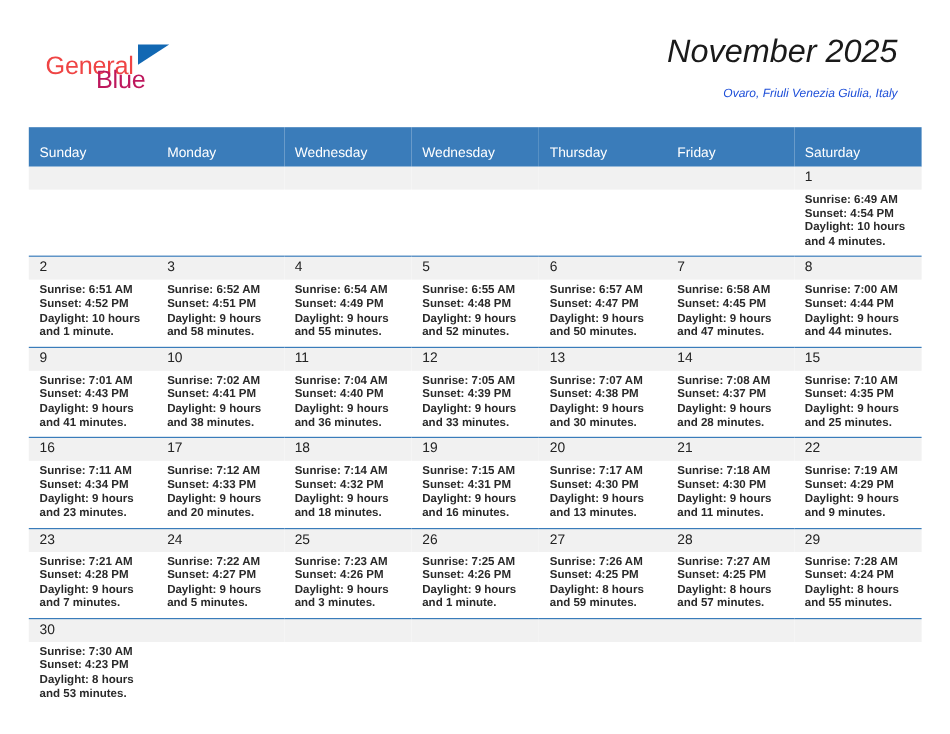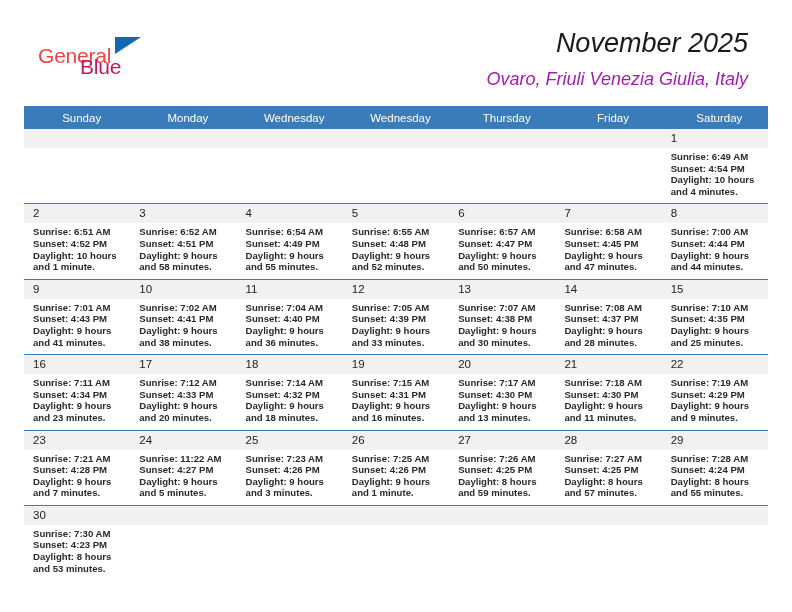--- a/index.html
+++ b/index.html
@@ -72,44 +72,44 @@
     text-align: right;
     font-style: italic;
   }
   .cal-title {
     font-size: 27px;
     color: #1a1a1a;
     line-height: 34px;
     white-space: nowrap;
   }
   .cal-subtitle {
-    font-size: 18px;
-    color: #a21caf;
+    font-size: 10px;
+    color: #1d4ed8;
     line-height: 22px;
     margin-top: 8px;
     white-space: nowrap;
   }
 
   
   .calendar {
     position: absolute;
     left: 24px;
     top: 106px;
     width: 744px;
     border-collapse: collapse;
     table-layout: fixed;
   }
 
   .calendar th {
     background: #3a7cba;
     color: #ffffff;
     font-size: 11.5px;
     font-weight: normal;
-    text-align: center;
-    padding: 5px 0 5px 9px;
+    text-align: left;
+    padding: 15px 0 5px 9px;
     height: 13px;
     border: 0;
   }
 
   .calendar td {
     vertical-align: top;
     padding: 0;
     border: 0;
     width: 106.28px;
     border-top: 1px solid #3a7cba;
@@ -479,21 +479,21 @@
                 <div>Sunset: 4:28 PM</div>
                 <div class="dl">Daylight: 9 hours</div>
                 <div>and 7 minutes.</div>
               </div>
             </div>
           </td>
           <td>
             <div class="cell-inner filled">
               <div class="daynum">24</div>
               <div class="details">
-                <div>Sunrise: 11:22 AM</div>
+                <div>Sunrise: 7:22 AM</div>
                 <div>Sunset: 4:27 PM</div>
                 <div class="dl">Daylight: 9 hours</div>
                 <div>and 5 minutes.</div>
               </div>
             </div>
           </td>
           <td>
             <div class="cell-inner filled">
               <div class="daynum">25</div>
               <div class="details">

